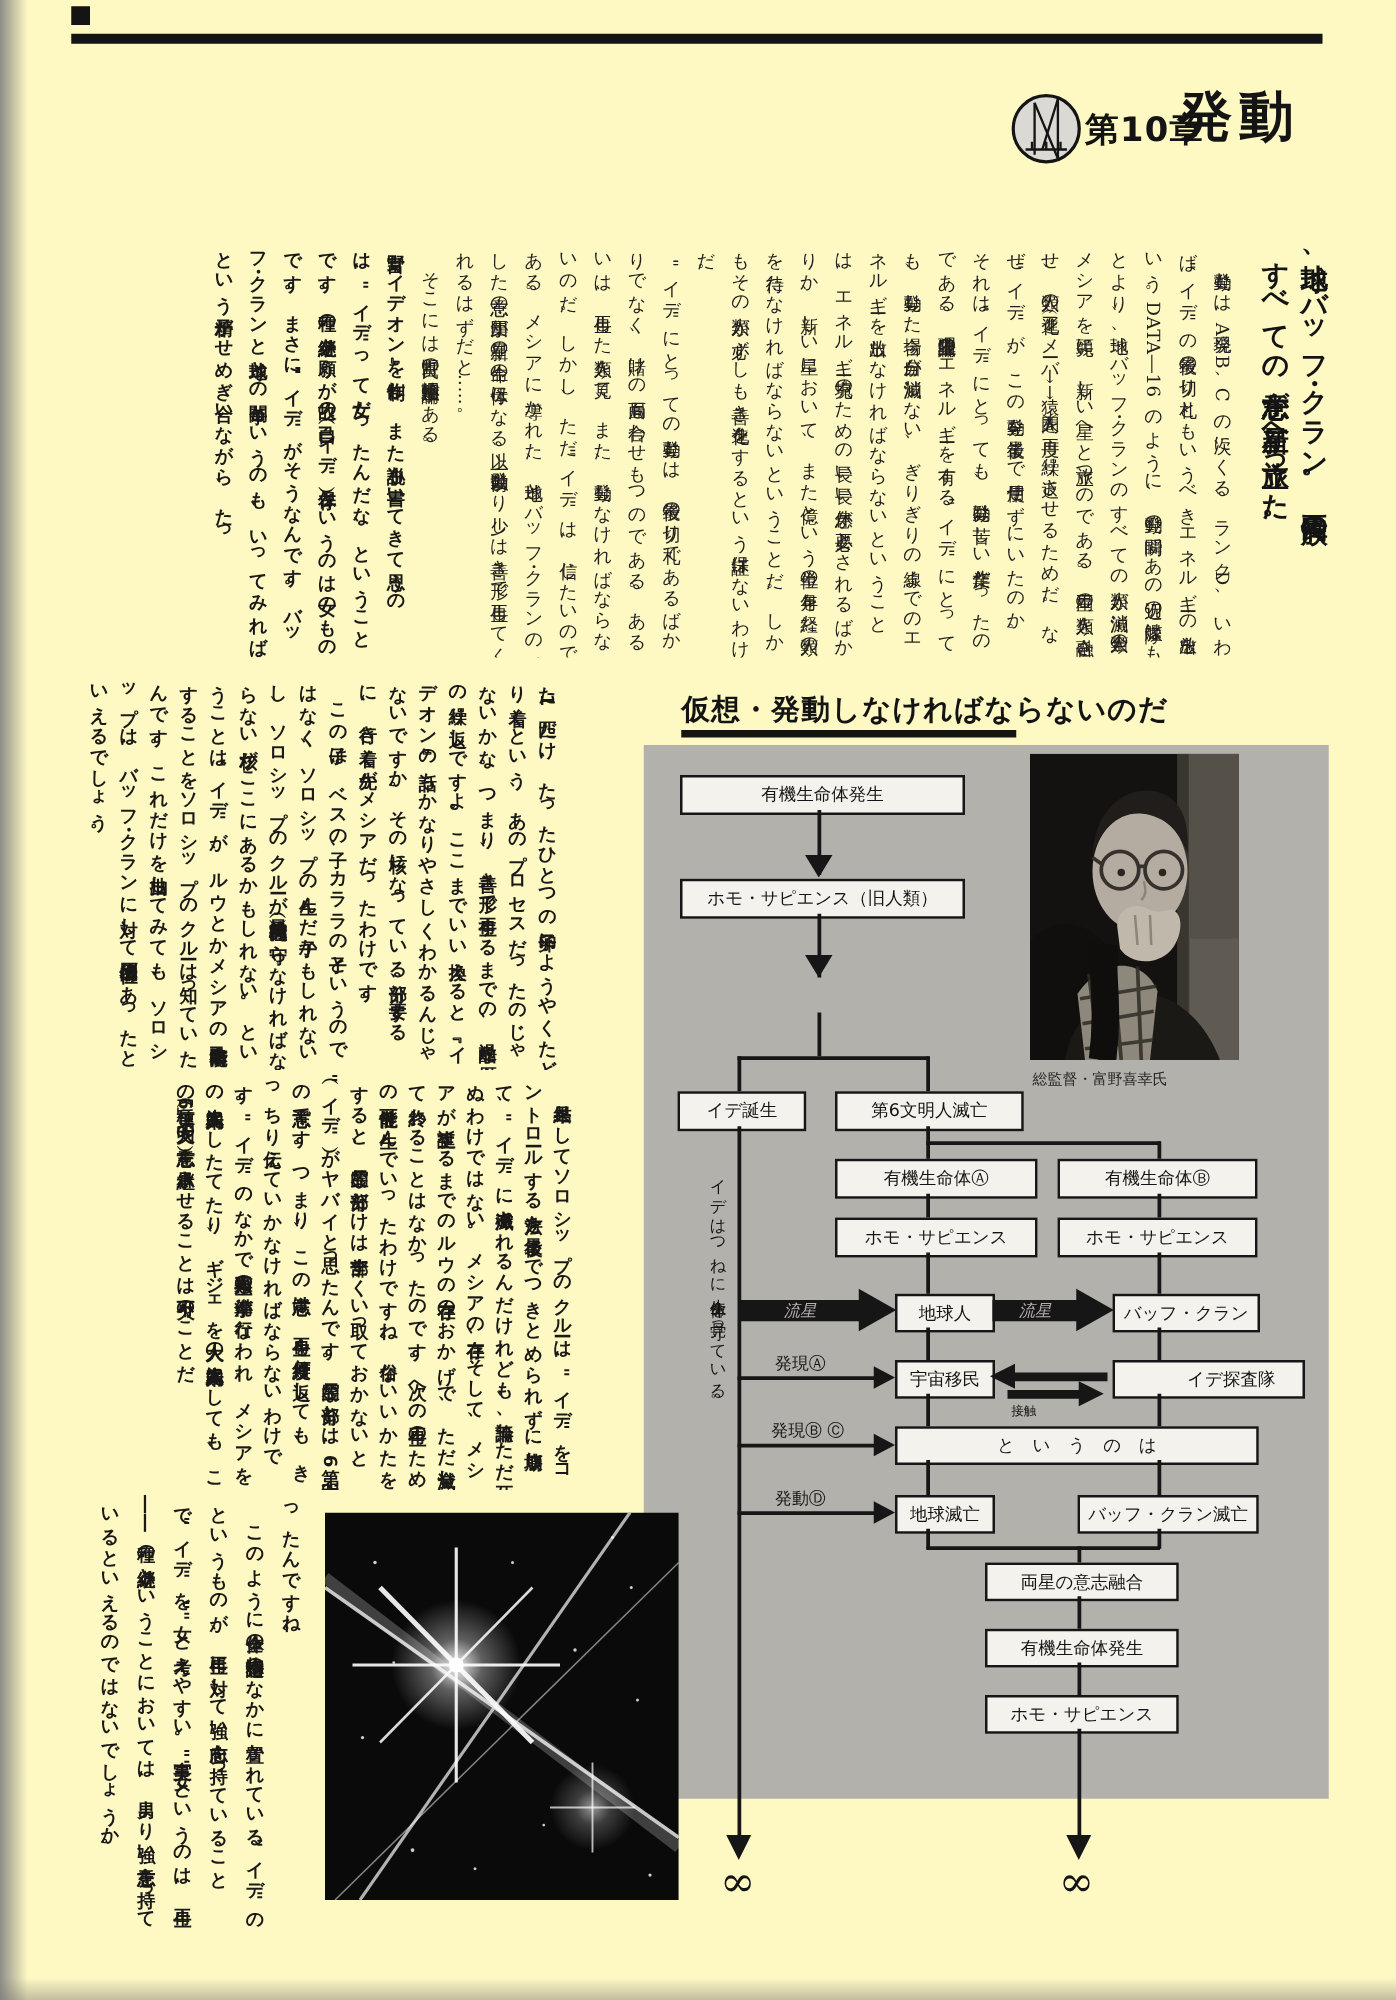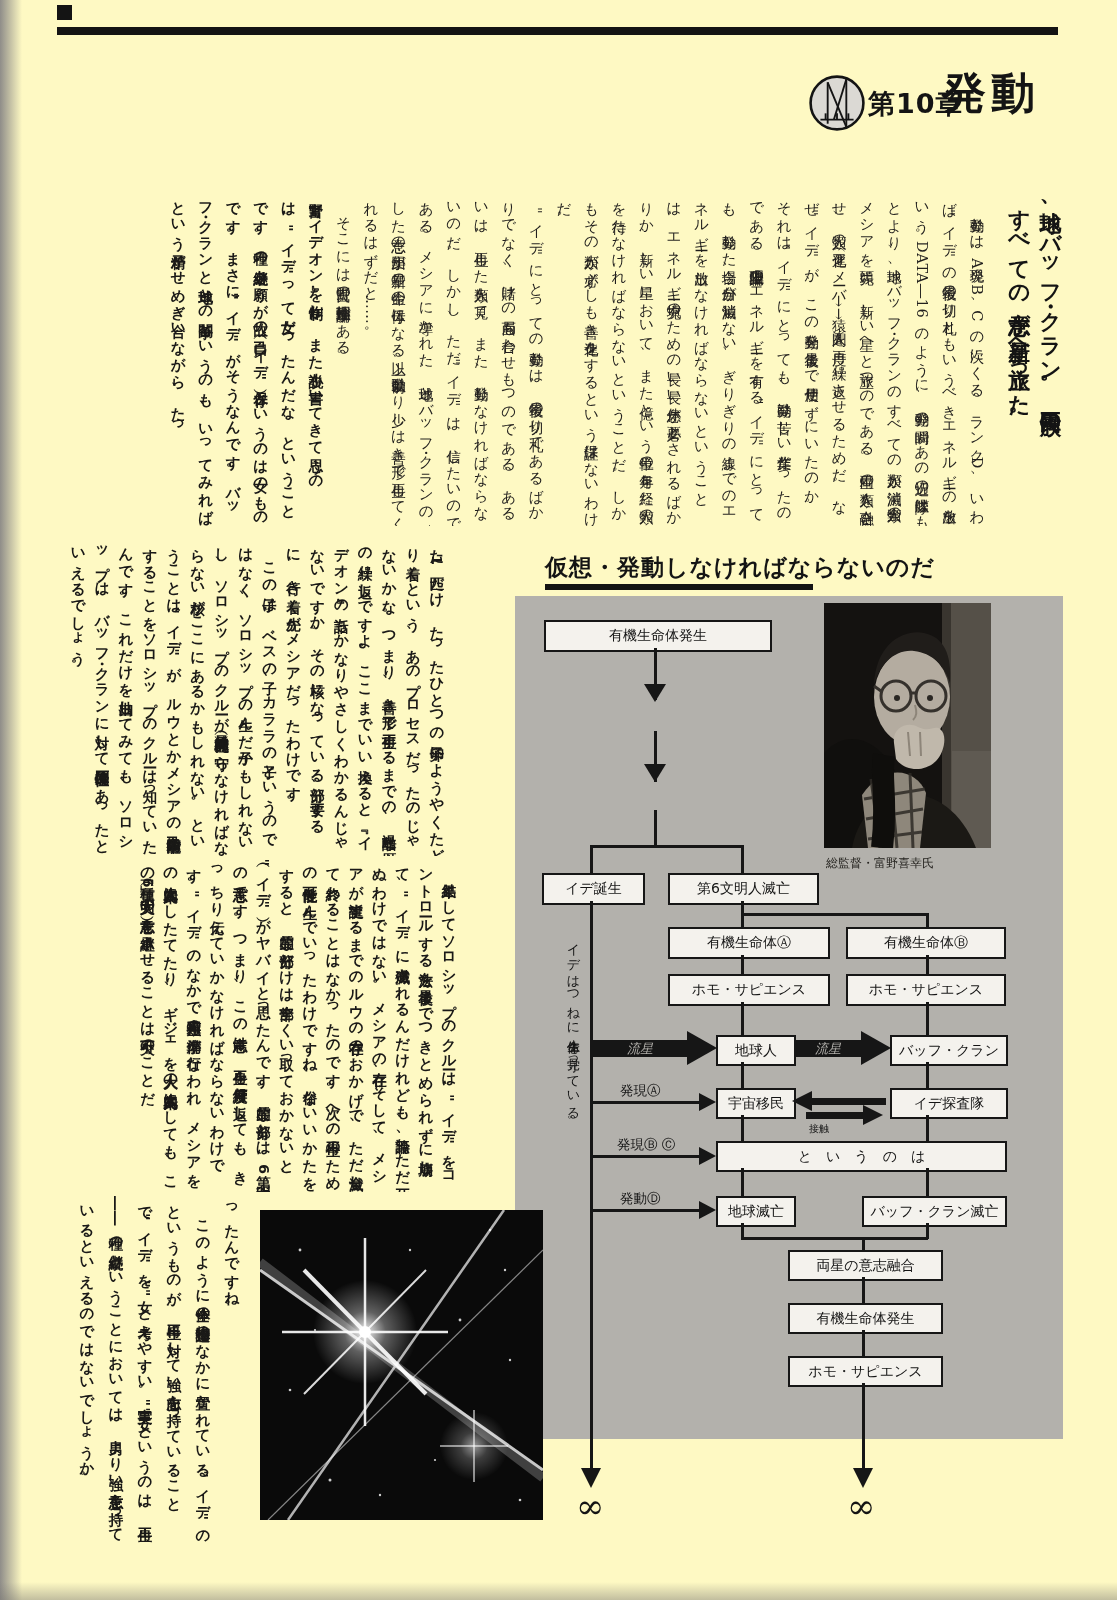--- a/index.html
+++ b/index.html
@@ -137,30 +137,31 @@
     <circle cx="106" cy="95" r="3" fill="#2a2723"></circle>
     <path d="M91,102 C93,109 93,113 89,117" stroke="#8d8579" stroke-width="2" fill="none"></path>
     <path d="M70,140 C68,124 84,118 94,124 C106,130 110,122 116,126 C124,132 120,150 112,158 C100,170 80,168 72,156 Z" fill="#c0b8ab"></path>
     <line x1="84" y1="129" x2="86" y2="153" stroke="#8d8579" stroke-width="2"></line>
     <line x1="96" y1="129" x2="97" y2="153" stroke="#8d8579" stroke-width="2"></line>
     <path d="M60,152 C56,176 64,196 58,245" stroke="#0f0e0c" stroke-width="22" fill="none"></path>
   </svg>
   <div class="photo-caption">総監督・富野喜幸氏</div>
 
   <div class="fbox" style="left:544px;top:620px;width:224px;height:28px;">有機生命体発生</div>
+  <div class="fbox" style="left:544px;top:703px;width:224px;height:28px;">ホモ・サピエンス（旧人類）</div>
   <div class="fbox" style="left:542px;top:873px;width:99px;height:28px;">イデ誕生</div>
   <div class="fbox" style="left:668px;top:873px;width:147px;height:28px;">第6文明人滅亡</div>
   <div class="fbox" style="left:668px;top:927px;width:158px;height:28px;">有機生命体Ⓐ</div>
   <div class="fbox" style="left:846px;top:927px;width:156px;height:28px;">有機生命体Ⓑ</div>
   <div class="fbox" style="left:668px;top:974px;width:158px;height:28px;">ホモ・サピエンス</div>
   <div class="fbox" style="left:846px;top:974px;width:156px;height:28px;">ホモ・サピエンス</div>
   <div class="fbox" style="left:716px;top:1035px;width:76px;height:27px;">地球人</div>
   <div class="fbox" style="left:890px;top:1035px;width:114px;height:27px;">バッフ・クラン</div>
   <div class="fbox" style="left:716px;top:1088px;width:76px;height:27px;">宇宙移民</div>
-  <div class="fbox" style="left:890px;top:1088px;width:114px;height:27px;">イデ探査隊</div>
+  <div class="fbox" style="left:890px;top:1088px;width:114px;height:27px;padding-left:36px;">イデ探査隊</div>
   <div class="fbox" style="left:716px;top:1141px;width:287px;height:27px;">
       <span style="letter-spacing:1em;margin-right:-1em;">というのは</span>
     </div>
   <div class="fbox" style="left:716px;top:1196px;width:76px;height:27px;">地球滅亡</div>
   <div class="fbox" style="left:862px;top:1196px;width:141px;height:27px;">バッフ・クラン滅亡</div>
   <div class="fbox" style="left:788px;top:1250px;width:151px;height:27px;">両星の意志融合</div>
   <div class="fbox" style="left:788px;top:1303px;width:151px;height:27px;">有機生命体発生</div>
   <div class="fbox" style="left:788px;top:1356px;width:151px;height:27px;">ホモ・サピエンス</div>
 
   <div class="ln" style="left:654px;top:648px;width:2.5px;height:52px;"></div>

